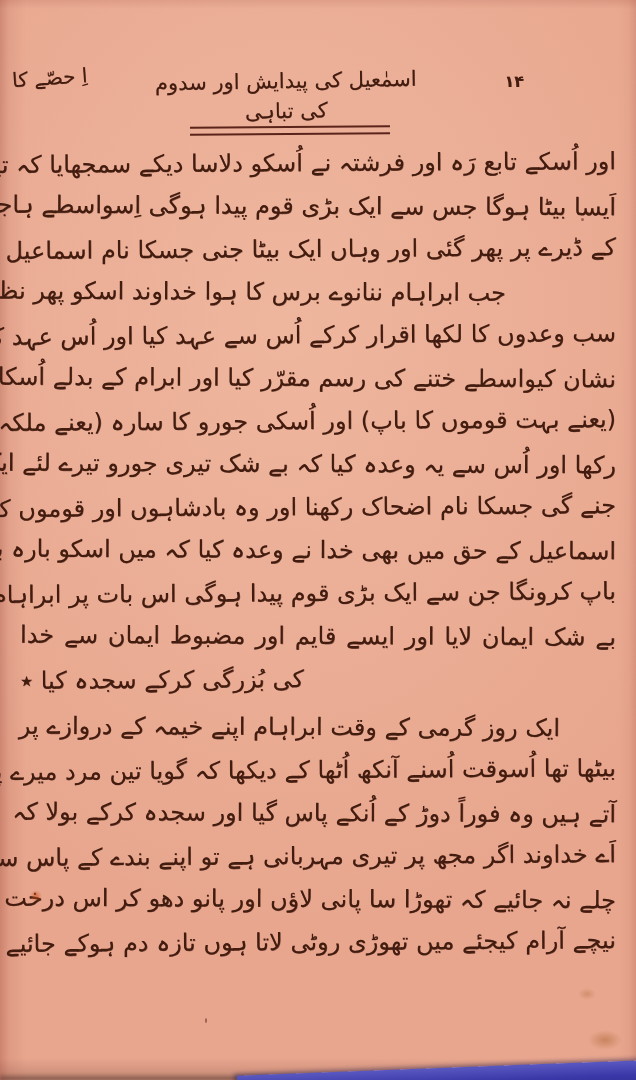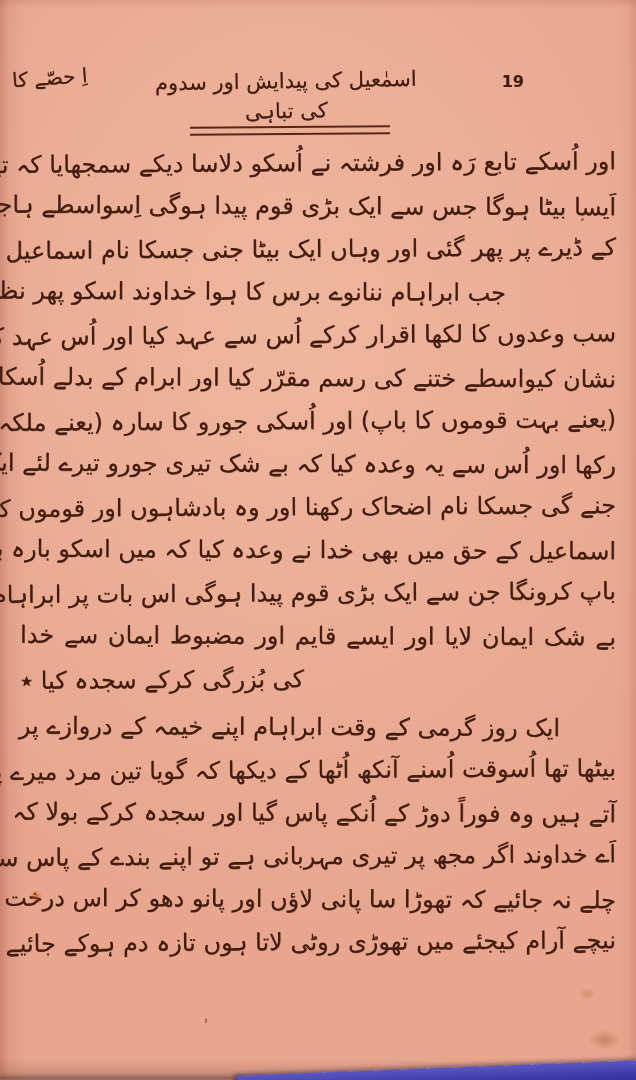--- a/index.html
+++ b/index.html
@@ -83,21 +83,21 @@
   .speck-b{right:52px;top:218px;}
   .speck-c{left:205px;top:1018px;width:2px;height:5px;}
 </style>
 </head>
 <body>
 
 <div class="page">
 
   <div class="header-left ink">اِ حصّے کا</div>
   <div class="running-title ink">اسمٰعیل کی پیدایش اور سدوم کی تباہی</div>
-  <div class="page-number ink">19</div>
+  <div class="page-number ink">۱۴</div>
   <div class="double-rule"></div>
 
   <div class="text-block">
     <div class="line">اور اُسکے تابع رَہ اور فرشتہ نے اُسکو دلاسا دیکے سمجھایا کہ تیرا</div>
     <div class="line">اَیسا بیٹا ہوگا جس سے ایک بڑی قوم پیدا ہوگی اِسواسطے ہاجرہ ابراہام</div>
     <div class="line">کے ڈیرے پر پھر گئی اور وہاں ایک بیٹا جنی جسکا نام اسماعیل رکھا گیا ٭</div>
     <div class="line indent-deep">جب ابراہام ننانوے برس کا ہوا خداوند اسکو پھر نظر آیا اور اپنے</div>
     <div class="line">سب وعدوں کا لکھا اقرار کرکے اُس سے عہد کیا اور اُس عہد کے</div>
     <div class="line">نشان کیواسطے ختنے کی رسم مقرّر کیا اور ابرام کے بدلے اُسکا نام ابراہام</div>
     <div class="line">(یعنے بہت قوموں کا باپ) اور اُسکی جورو کا سارہ (یعنے ملکہ) نام</div>

